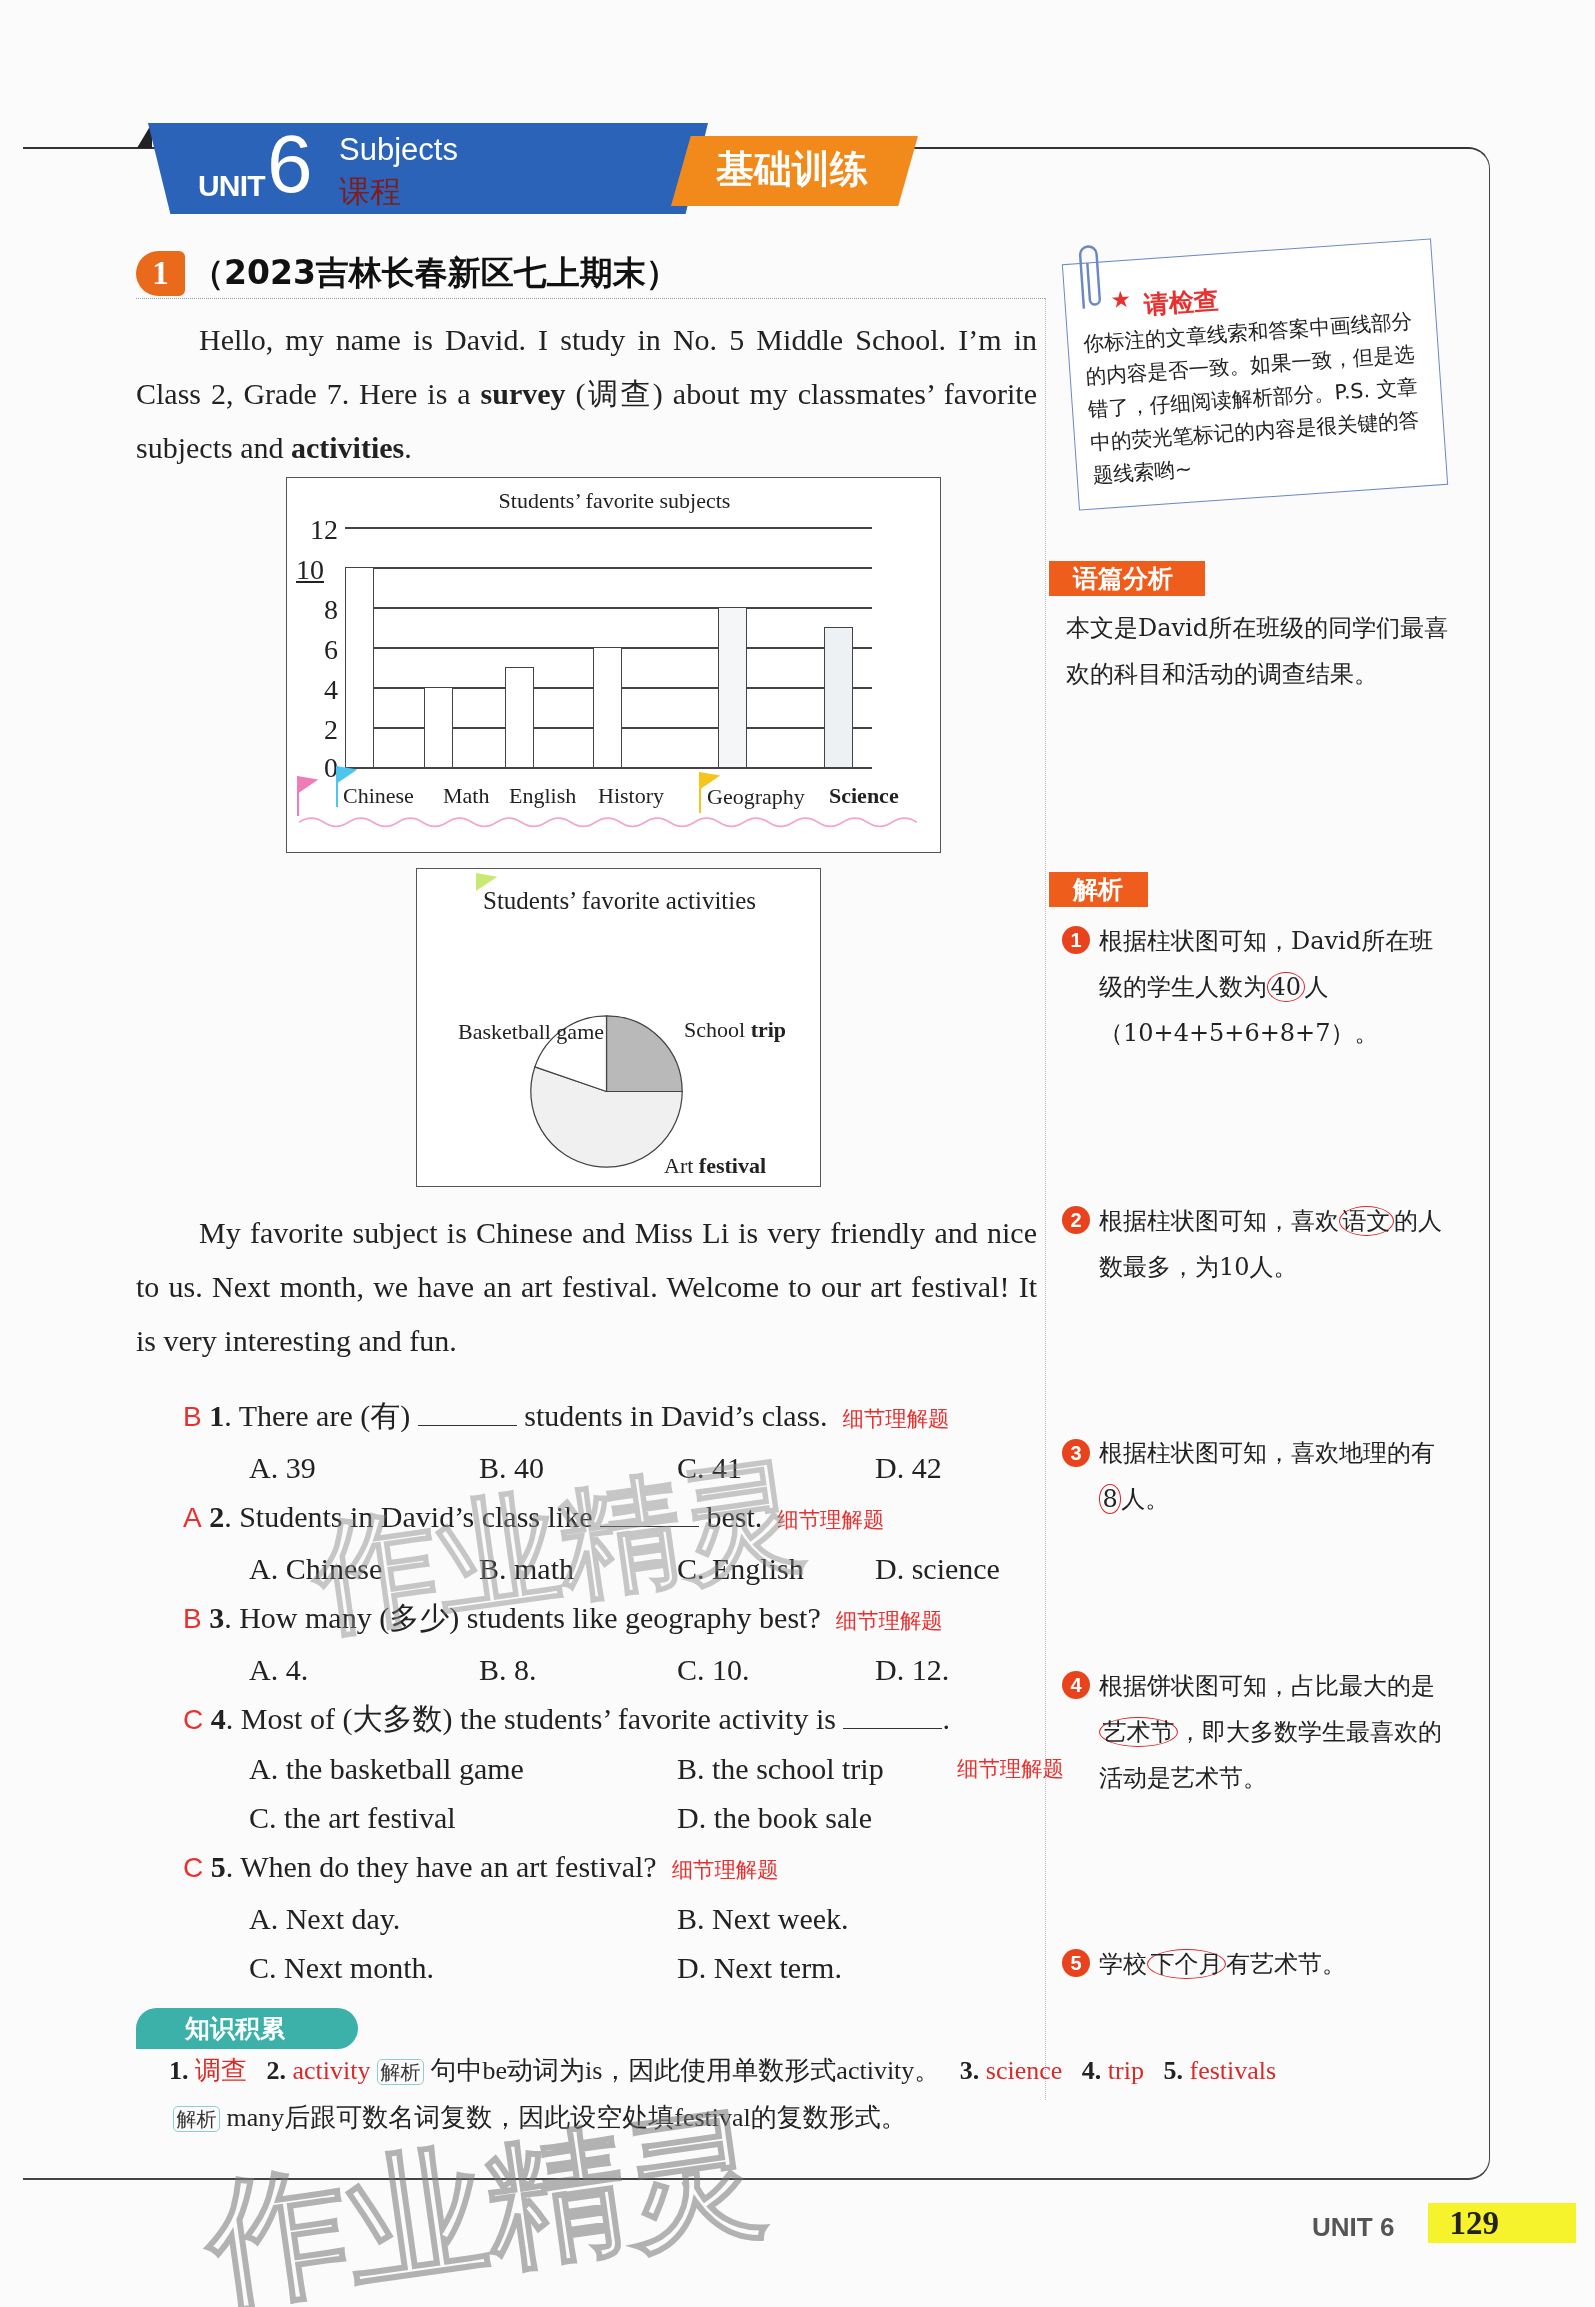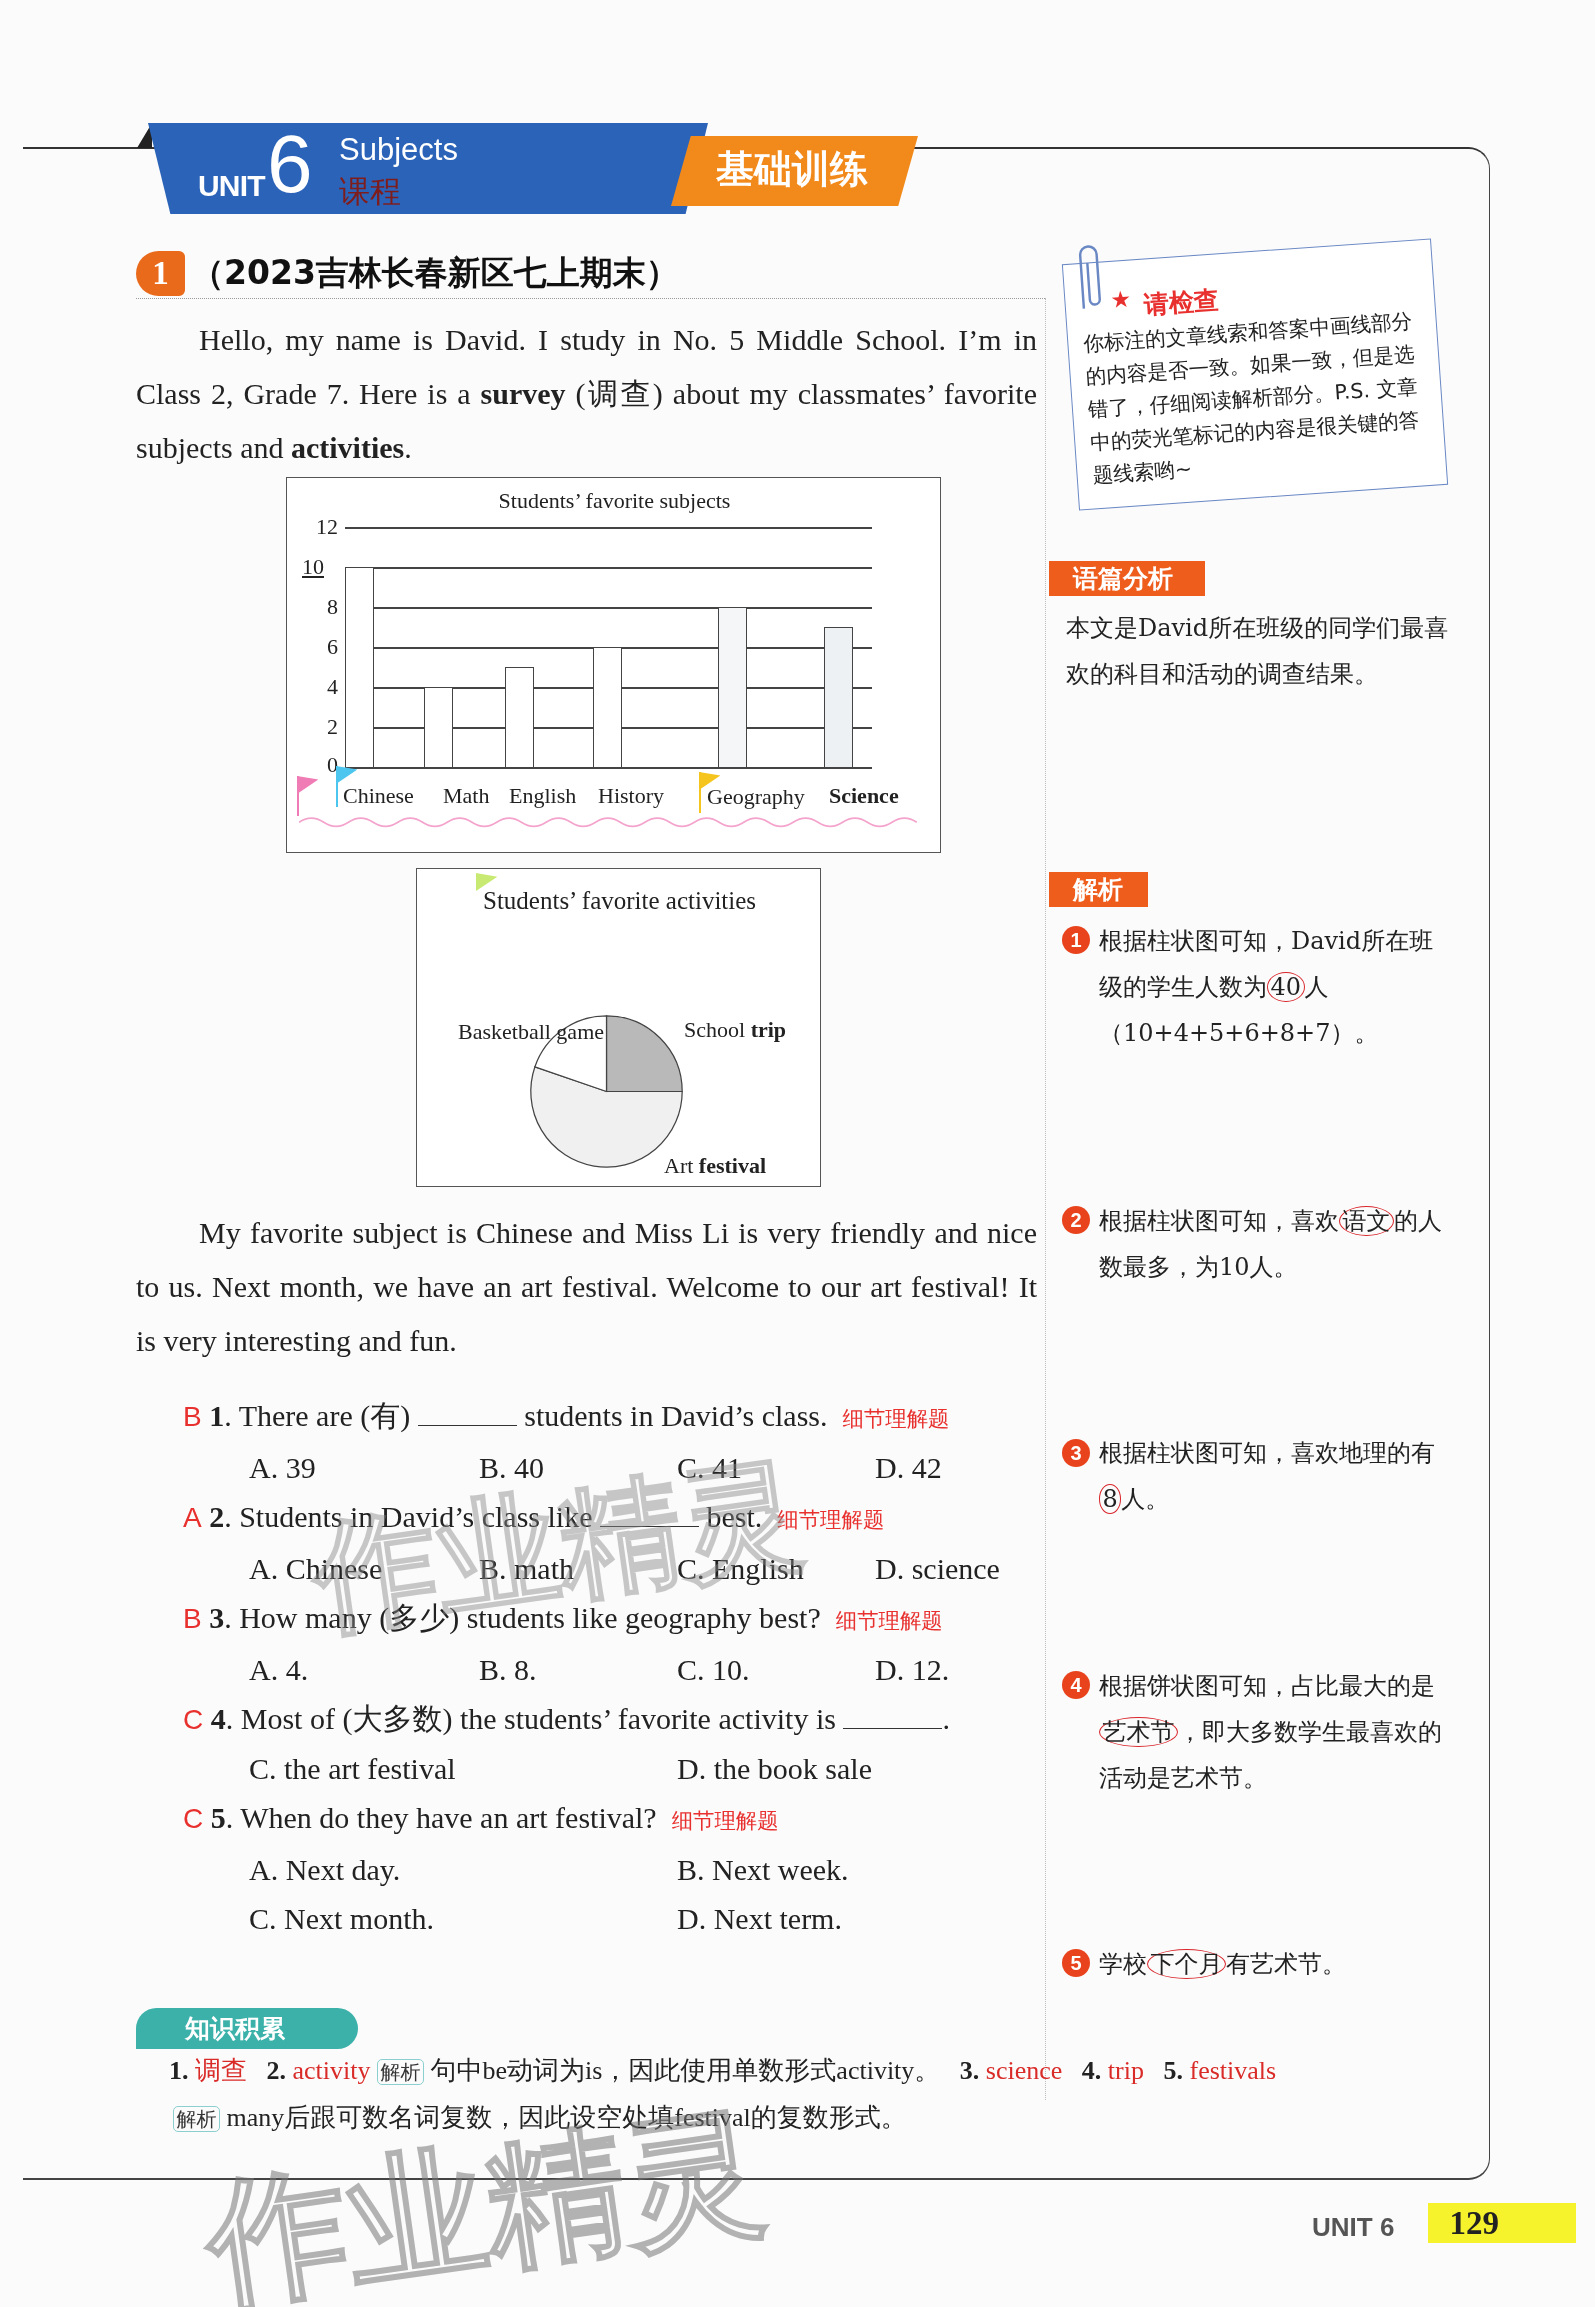--- a/index.html
+++ b/index.html
@@ -29,21 +29,21 @@
   .dotted-right { left: 1045px; top: 298px; height: 1802px; border-left: 1.6px dotted #bbb; }
 
   .para { font-size: 30px; line-height: 54px; width: 901px; text-align: justify; }
   .para p { text-indent: 63px; }
   .para b { font-weight: bold; }
   .hl-next { border-bottom: 1.6px wavy #b7a3dd; }
 
   
   .chart-box { left: 286px; top: 477px; width: 655px; height: 376px; border: 1.6px solid #555; background: #fff; }
   .chart-title { left: 0; width: 655px; top: 10px; text-align: center; font-size: 22px; }
-  .axis-lbl { font-size: 22px; width: 33px; text-align: right; }
+  .axis-lbl { font-size: 28px; width: 33px; text-align: right; }
   .grid-line { height: 1.6px; background: #444; }
   .bar { position: absolute; bottom: 0; width: 29px; border: 1.2px solid #444; border-bottom: none; background: #fff; }
   .xcat { font-size: 22px; }
   .xcat.bold { font-weight: bold; }
   .flag { width: 21.4px; height: 18px; clip-path: polygon(0 0,100% 20%,0 100%); }
   .flag-pole { width: 1.6px; }
 
   
   .pie-box { left: 416px; top: 868px; width: 405px; height: 319px; border: 1.6px solid #555; background: #fff; }
   .pie-title { left: 66px; top: 18px; font-size: 25px; }
@@ -192,20 +192,25 @@
     <span class="opt">A. 4.</span>
     <span class="opt">B. 8.</span>
     <span class="opt">C. 10.</span>
     <span class="opt">D. 12.</span>
   </div>
 
   <div class="q-line">
     <span class="ans-letter">C</span>
     <b>4</b>. <span>Most of (大多数) the students’ favorite activity is </span><span class="blank"></span><span>.</span>
   </div>
+  <div class="q-line" style="display:grid; grid-template-columns:428px 280px 165px; padding-left:66px;">
+    <span class="opt">A. the basketball game</span>
+    <span class="opt">B. the school trip</span>
+    <span class="tag-red">细节理解题</span>
+  </div>
   <div class="q-line" style="display:grid; grid-template-columns:428px 280px; padding-left:66px;">
     <span class="opt">C. the art festival</span>
     <span class="opt">D. the book sale</span>
   </div>
 
   <div class="q-line">
     <span class="ans-letter">C</span>
     <b>5</b>. <span>When do they have an art festival?</span>
     &nbsp;<span class="tag-red">细节理解题</span>
   </div>

